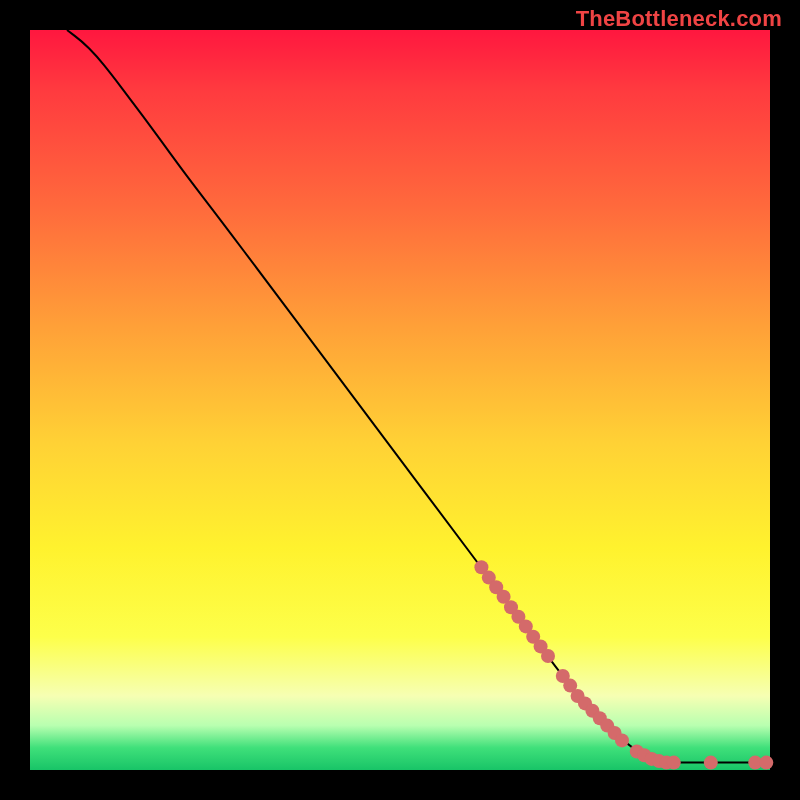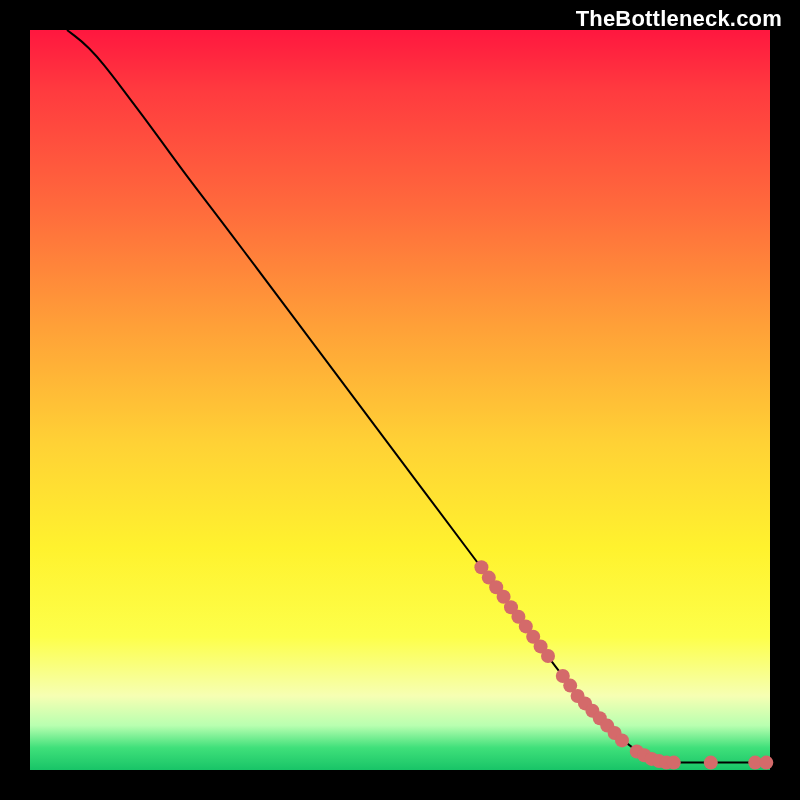--- a/index.html
+++ b/index.html
@@ -38,21 +38,21 @@
       #3fe07a 97%,
       #18c467 100%
     );
   }
   .watermark {
     position: absolute;
     top: 6px;
     right: 18px;
     font-size: 22px;
     font-weight: 600;
-    color: #ffffff;
+    color: #ef4444;
     letter-spacing: 0.2px;
     user-select: none;
   }
   svg.curve {
     position: absolute;
     left: 0;
     top: 0;
     width: 740px;
     height: 740px;
     overflow: visible;

